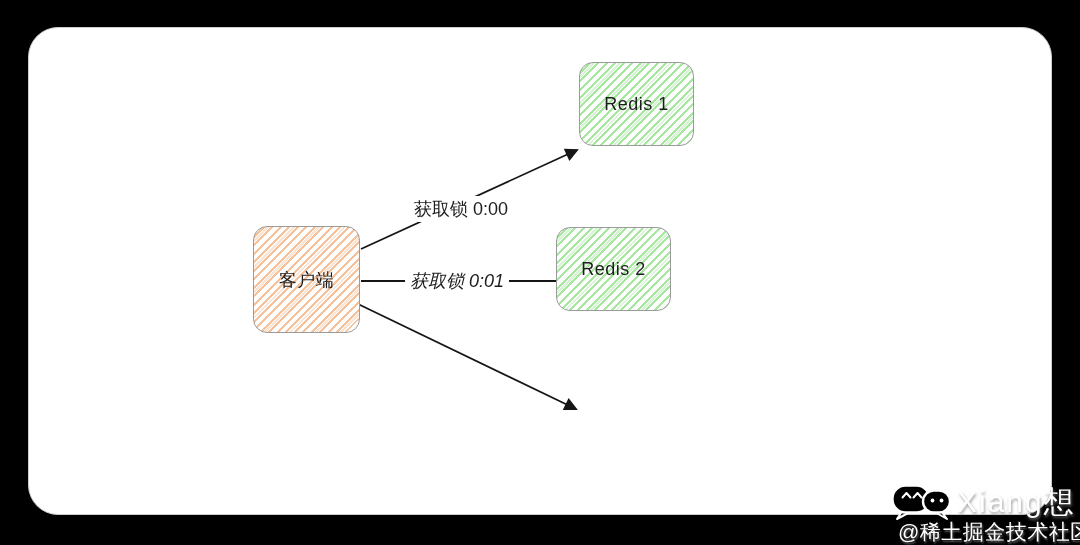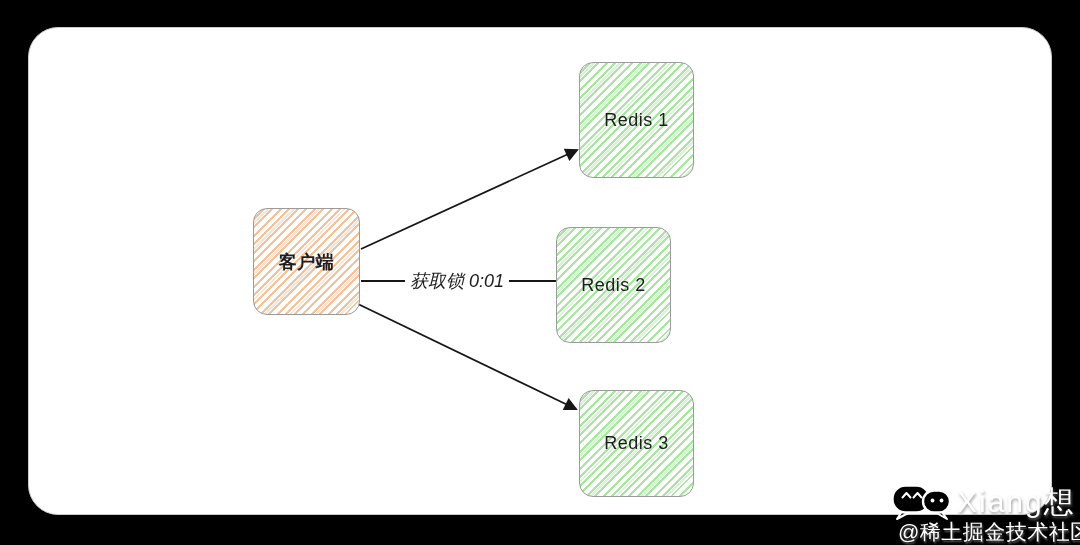--- a/index.html
+++ b/index.html
@@ -22,27 +22,27 @@
   .arrows{position:absolute;left:0;top:0;width:1080px;height:545px;color:var(--line);}
   .arrows line{stroke:currentColor;stroke-width:1.8;}
   .arrows .head{fill:currentColor;}
   .node{
     position:absolute;display:flex;align-items:center;justify-content:center;
     border:1.5px solid var(--box-border);border-radius:14px;box-sizing:border-box;
     color:var(--text);font-size:18px;letter-spacing:.5px;
     background-color:var(--canvas-bg);
   }
   .node.client{
-    left:253px;top:208px;width:107px;height:107px;font-weight:bold;
+    left:253px;top:226px;width:107px;height:107px;font-weight:normal;
     background-image:
       repeating-linear-gradient(135deg,var(--client-hatch) 0,var(--client-hatch) 2px,transparent 2px,transparent 6px),
       repeating-linear-gradient(135deg,rgba(245,194,155,.45) 0,rgba(245,194,155,.45) 2px,transparent 2px,transparent 9px);
   }
   .node.redis{
-    width:115px;height:116px;
+    width:115px;height:84px;
     background-image:
       repeating-linear-gradient(135deg,var(--node-hatch) 0,var(--node-hatch) 2px,transparent 2px,transparent 6px),
       repeating-linear-gradient(135deg,rgba(167,231,160,.45) 0,rgba(167,231,160,.45) 2px,transparent 2px,transparent 9px);
   }
   .node.redis1{left:579px;top:62px;}
   .node.redis2{left:556px;top:227px;text-align:right;}
   .node.redis3{left:579px;top:390px;height:107px;}
   .edge-label{
     position:absolute;transform:translate(-50%,-50%);
     background:var(--canvas-bg);color:var(--text);
@@ -75,26 +75,26 @@
     <defs>
       <marker id="arrowhead" viewBox="0 0 10 10" refX="8.5" refY="5" markerWidth="9" markerHeight="7.5" orient="auto">
         <path class="head" d="M0 0 L10 5 L0 10 z"></path>
       </marker>
     </defs>
     <line x1="361" y1="249" x2="577" y2="150" marker-end="url(#arrowhead)"></line>
     <line x1="361" y1="281" x2="577" y2="281" marker-end="url(#arrowhead)"></line>
     <line x1="358" y1="304" x2="576" y2="409" marker-end="url(#arrowhead)"></line>
   </svg>
 
+  <div class="edge-label e0">获取锁 0:00</div>
   <div class="edge-label e1">获取锁 0:01</div>
 
   <div class="node client">客户端</div>
   <div class="node redis redis1">Redis 1</div>
   <div class="node redis redis2">Redis 2</div>
-  <div class="node redis redis3">Redis 3</div>
 
   <div class="watermark">
     <svg class="wm-icon" width="66" height="38" viewBox="0 0 66 38" xmlns="http://www.w3.org/2000/svg">
       <path d="M12 26 L6 35 L19 28" fill="#000000" stroke="#ffffff" stroke-width="2" stroke-linejoin="round"></path>
       <rect x="1.5" y="1.5" width="37" height="27" rx="13" fill="#000000" stroke="#ffffff" stroke-width="2.4"></rect>
       <path d="M11.5 13.5 l4 -4.5 l4 4.5" fill="none" stroke="#ffffff" stroke-width="2" stroke-linecap="round" stroke-linejoin="round"></path>
       <path d="M22.5 13.5 l4 -4.5 l4 4.5" fill="none" stroke="#ffffff" stroke-width="2" stroke-linecap="round" stroke-linejoin="round"></path>
       <path d="M50 27 L56 35 L43 27.5" fill="#000000" stroke="#ffffff" stroke-width="2" stroke-linejoin="round"></path>
       <rect x="32" y="6.5" width="27" height="22" rx="11" fill="#000000" stroke="#ffffff" stroke-width="2.4"></rect>
       <circle cx="41.5" cy="16.5" r="1.9" fill="#ffffff"></circle>

